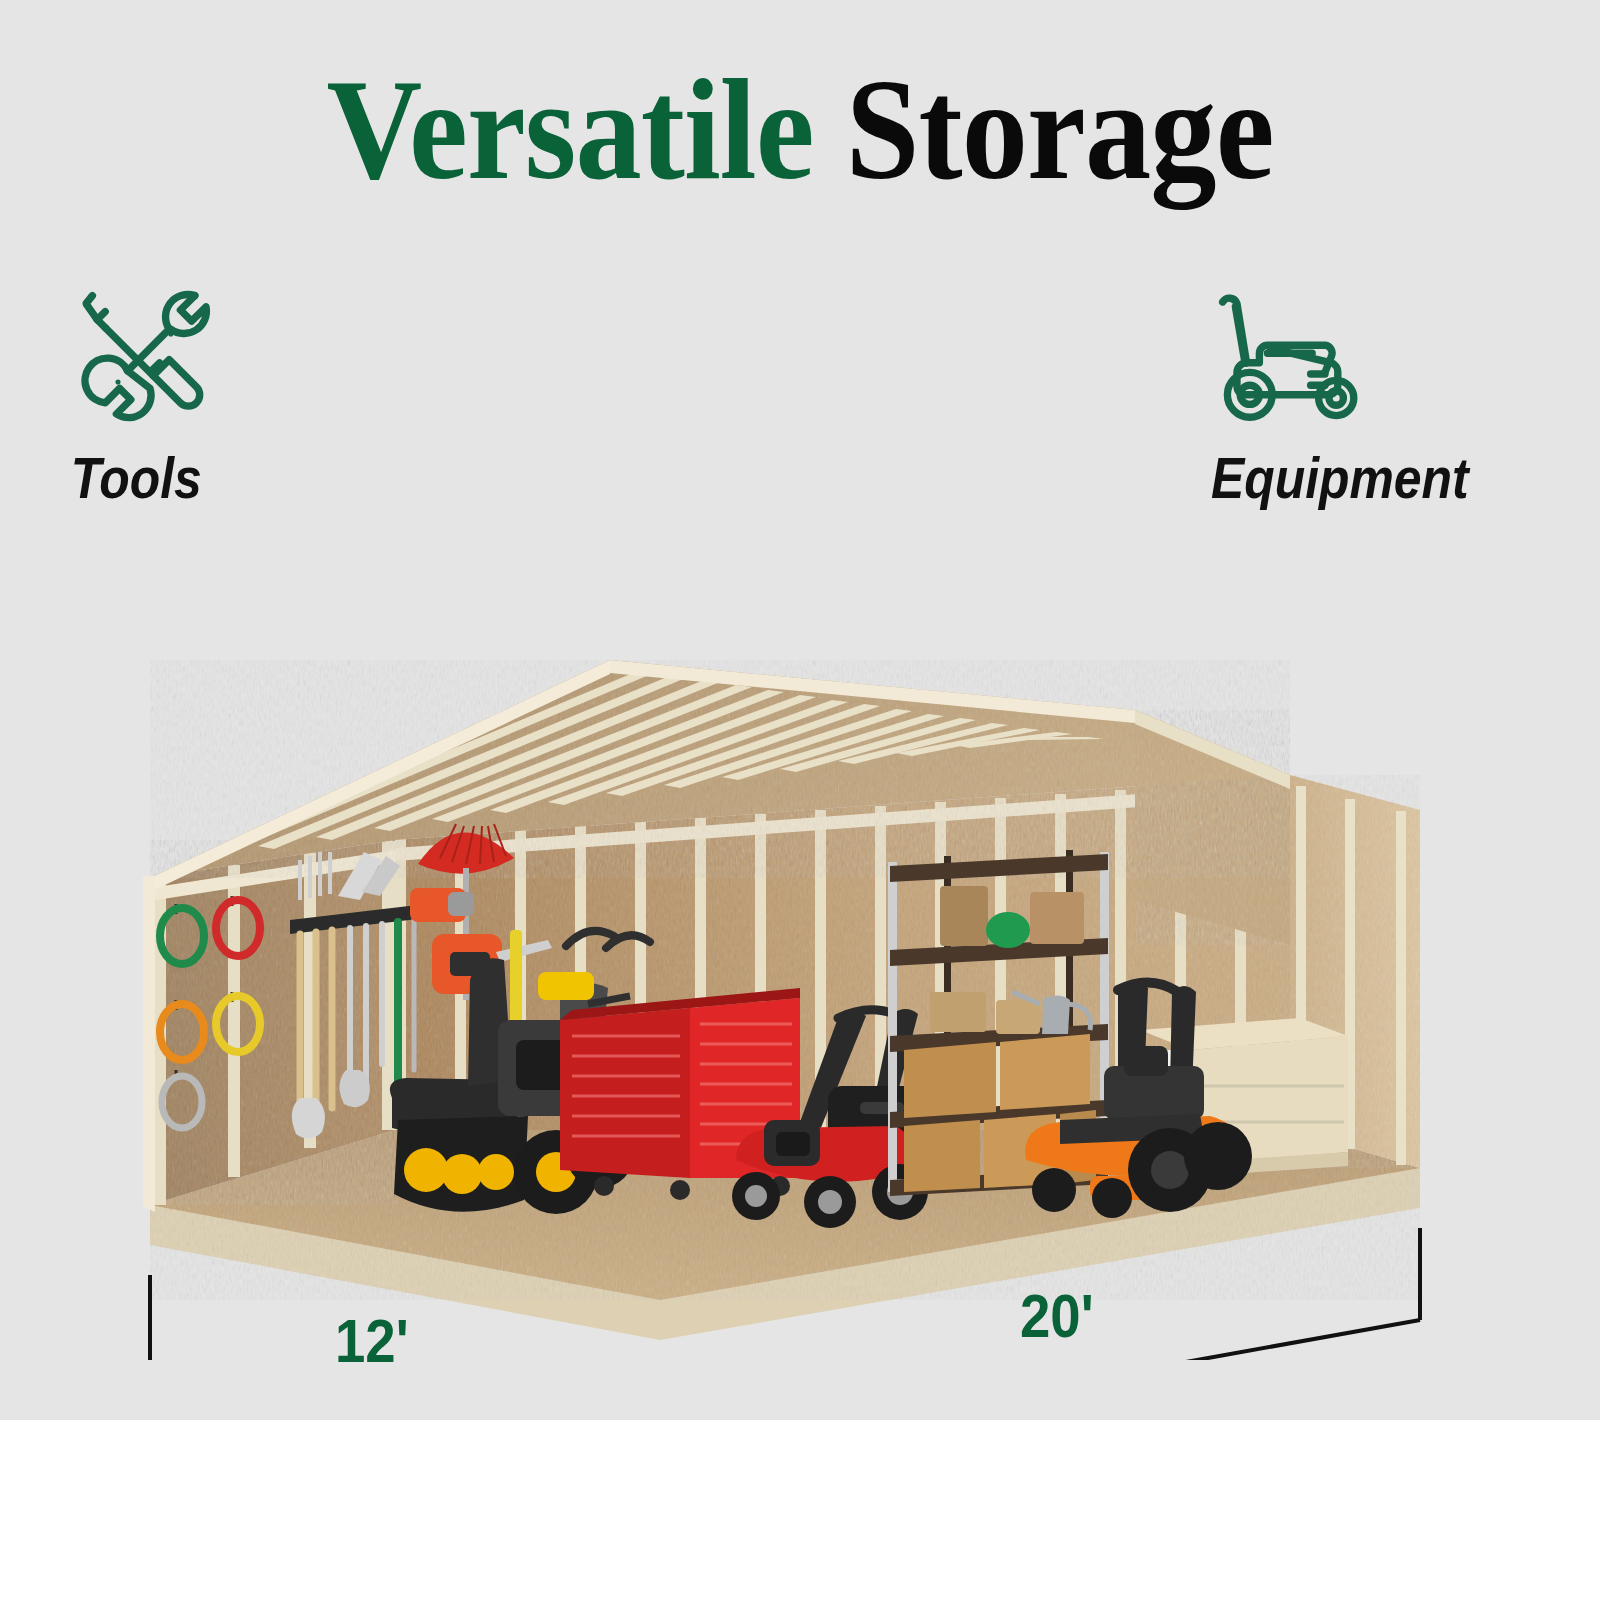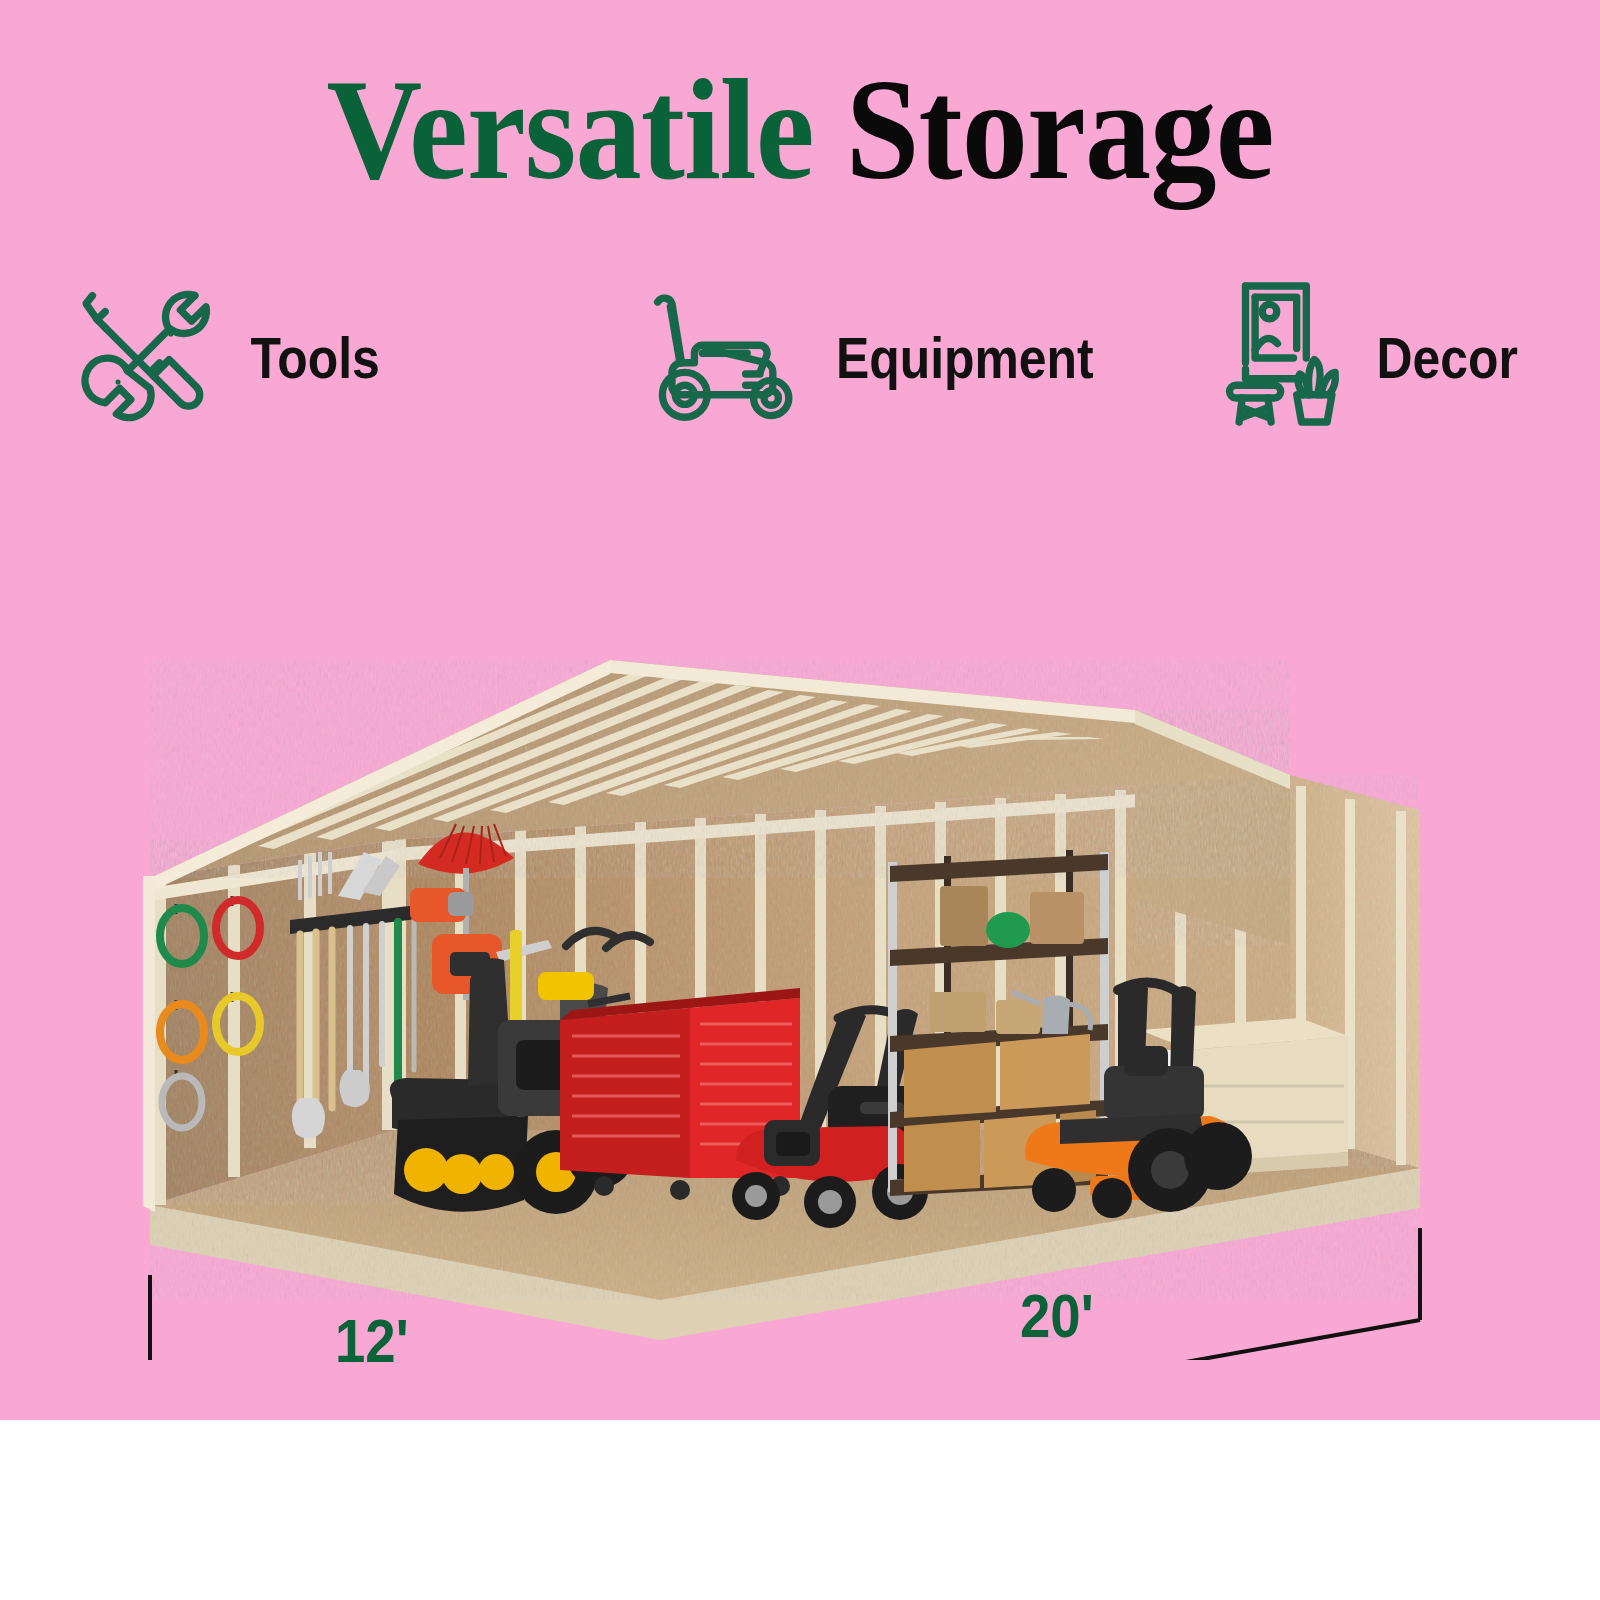--- a/index.html
+++ b/index.html
@@ -1,19 +1,19 @@
 <!DOCTYPE html>
 <html><head>
 <meta charset="utf-8">
 <style>
   * { margin:0; padding:0; box-sizing:border-box; }
   html,body { width:1600px; height:1600px; background:#ffffff; overflow:hidden; }
   body { font-family:"Liberation Sans", sans-serif; }
 
-  .page { position:relative; width:1600px; height:1420px; background:#f9a8d4; }
+  .page { position:relative; width:1600px; height:1420px; background:#e5e5e5; }
 
   
   .title {
     position:absolute; top:58px; left:0; width:1600px;
     text-align:center;
     font-family:"Liberation Serif", serif;
     font-weight:bold;
     font-size:144px;
     line-height:1.0;
     letter-spacing:-1px;
@@ -21,21 +21,21 @@
     transform:scaleX(0.92);
   }
   .title .w1 { color:#0a6338; }
   .title .w2 { color:#0a0a0a; }
 
   
   .features {
     position:absolute; top:270px; left:60px; width:1480px; height:250px;
     display:flex; justify-content:space-between; align-items:flex-start;
   }
-  .feature { width:350px; display:flex; align-items:center; }
+  .feature { width:350px; display:flex; flex-direction:column; align-items:flex-start;font-style:italic; }
   .feature .ico { height:160px; display:flex; align-items:center; justify-content:center; }
   .feature .lbl {
     margin-top:14px;
     font-family:"Liberation Sans", sans-serif;
     font-weight:bold;
     font-size:58px; color:#111;
     transform:scaleX(0.86);
     white-space:nowrap;
   }
 
@@ -104,47 +104,20 @@
 
           <circle cx="33" cy="78" r="14"></circle>
           <circle cx="33" cy="78" r="6"></circle>
           <circle cx="87" cy="80" r="11"></circle>
           <circle cx="87" cy="80" r="4.5"></circle>
         </svg>
       </div>
       <div class="lbl">Equipment</div>
     </div>
 
-    <div class="feature">
-      <div class="ico">
-        <svg width="175" height="160" viewBox="0 0 100 100" fill="none" stroke="#17684a" stroke-width="4.6" stroke-linecap="round" stroke-linejoin="round">
-
-          <path d="M30 10 h38 v45"></path>
-          <path d="M30 10 v48"></path>
-          <path d="M30 62 v6 h38"></path>
-
-          <path d="M36 17 h26 v32"></path>
-          <path d="M36 17 v38 h24"></path>
-
-          <circle cx="45" cy="26" r="4.5"></circle>
-          <path d="M36 50 q7 -12 14 -4"></path>
-
-          <path d="M24 72 h24 a4 4 0 0 1 0 8 H24 a4 4 0 0 1 0 -8"></path>
-          <path d="M28 80 L26 95 M44 80 L46 95"></path>
-          <path d="M28 86 L44 92 M44 86 L28 92"></path>
-
-          <path d="M62 78 h22 l-3 17 h-16 Z"></path>
-
-          <path d="M70 78 q-2 -16 3 -22 q6 4 2 22"></path>
-          <path d="M77 78 q3 -13 9 -14 q1 9 -4 14"></path>
-          <path d="M66 78 q-5 -8 -2 -13 q5 3 5 13"></path>
-        </svg>
-      </div>
-      <div class="lbl">Decor</div>
-    </div>
 
 
   </div>
 
   <div class="scene">
     <svg width="1600" height="760" viewBox="0 0 1600 760">
       <defs>
         <linearGradient id="gWallL" x1="0" y1="0" x2="1" y2="0">
           <stop offset="0" stop-color="#9d7e55"></stop>
             <stop offset="1" stop-color="#b08b5e"></stop>

